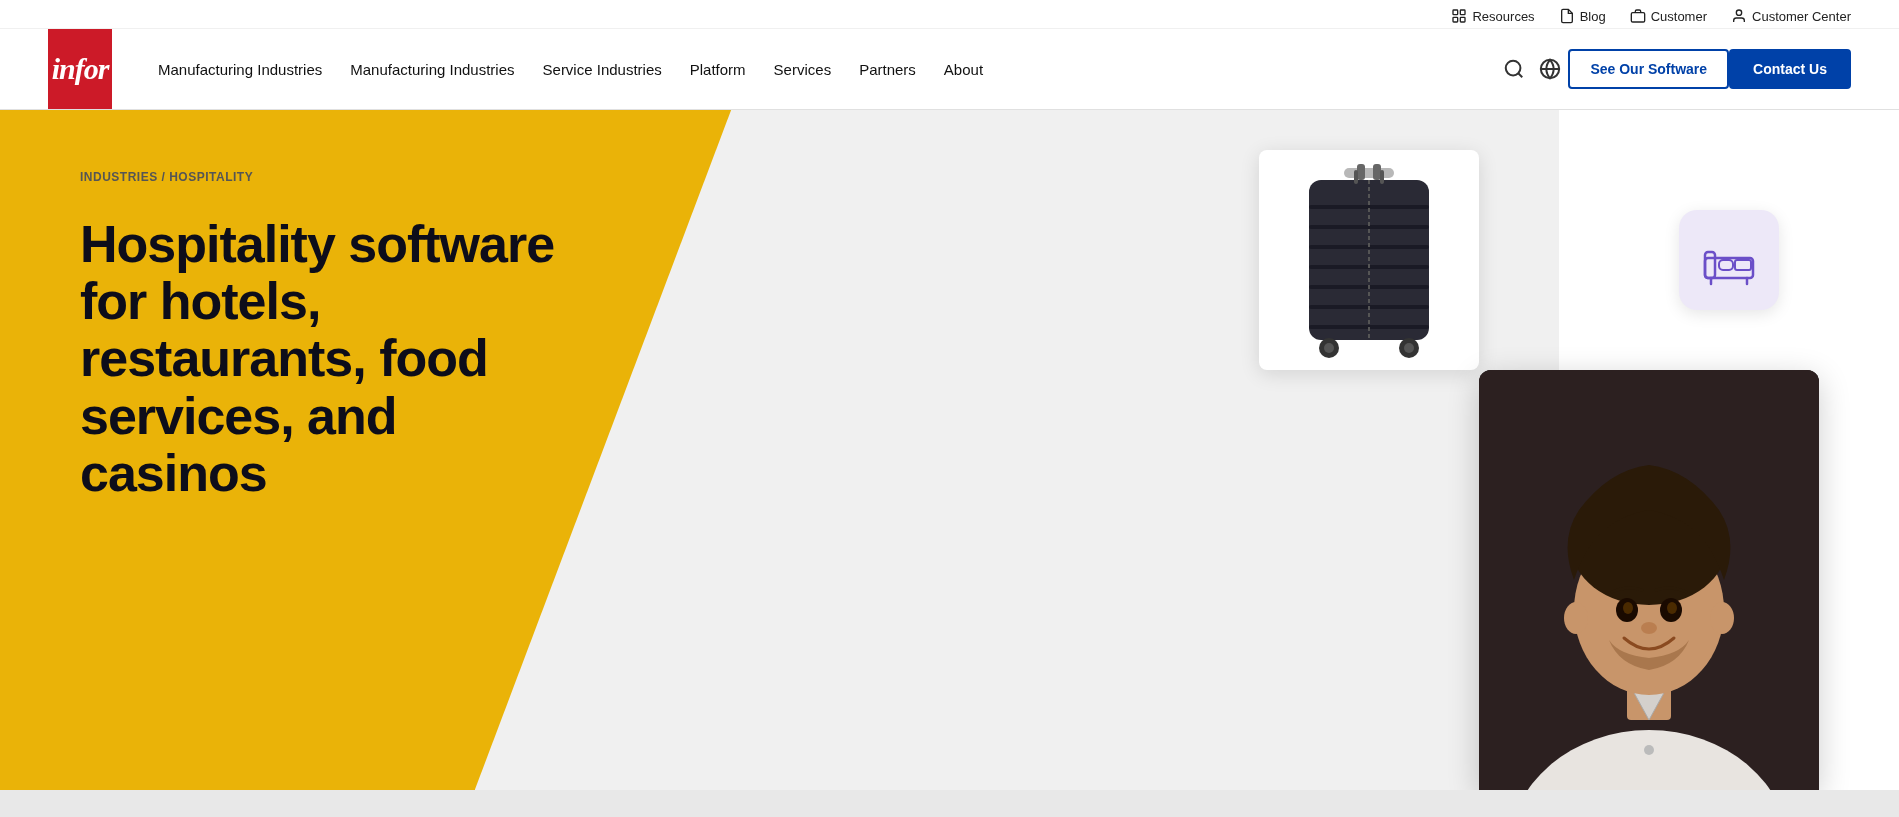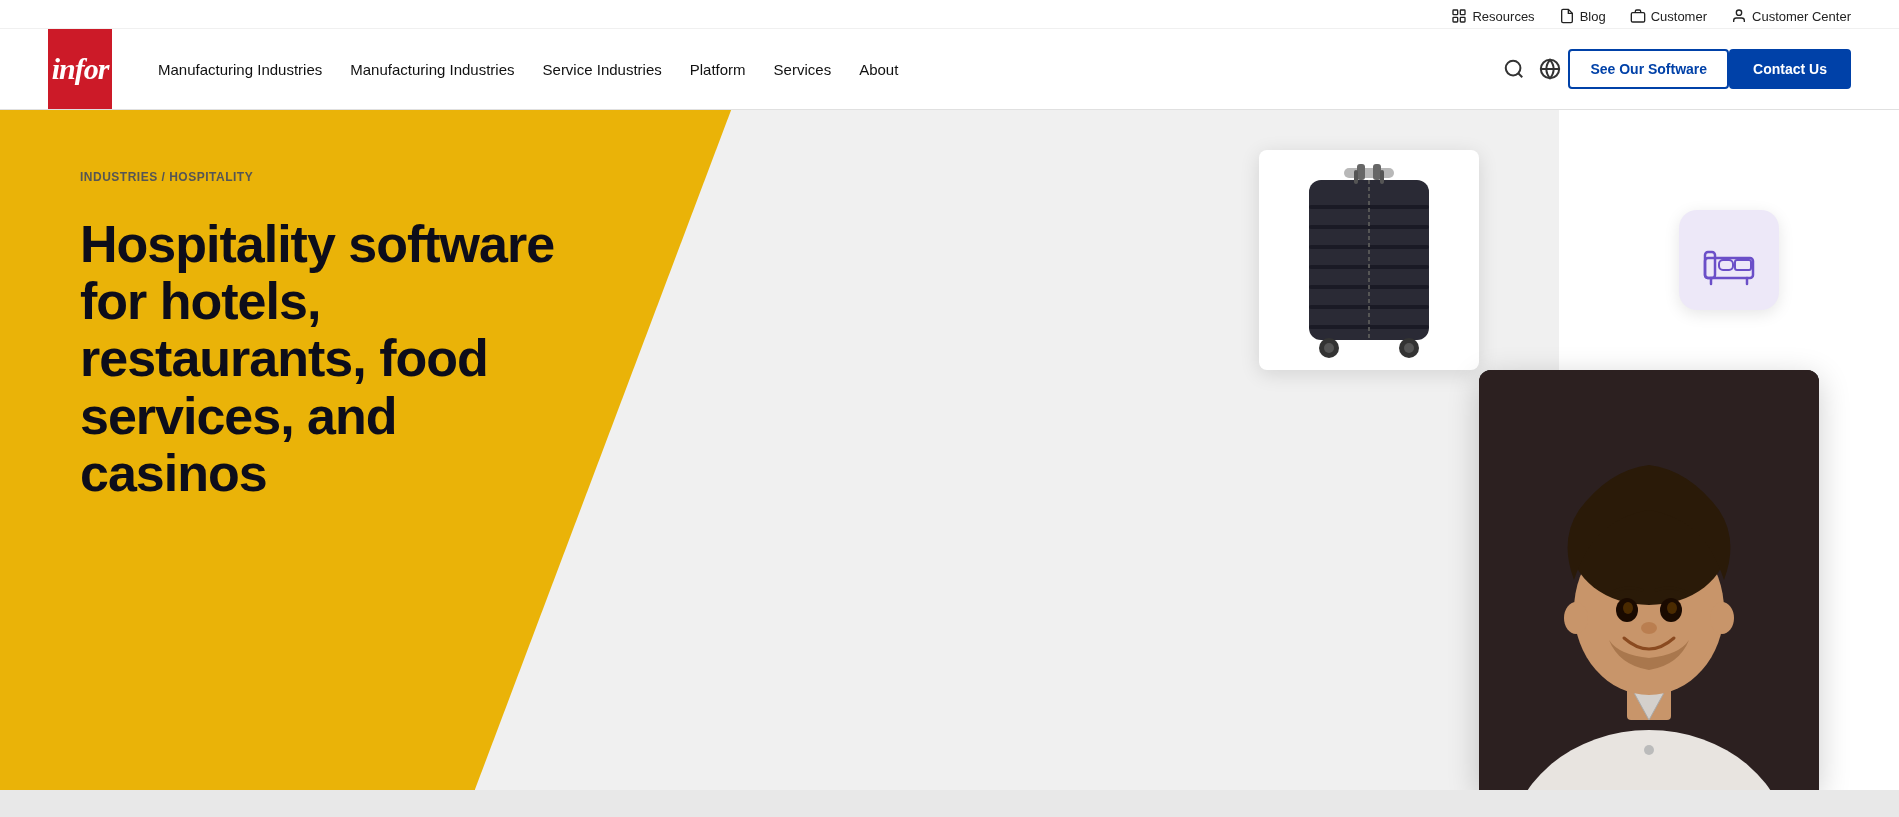--- a/index.html
+++ b/index.html
@@ -328,20 +328,23 @@
         <span>Manufacturing Industries</span>
       </a>
       <a class="nav-link">
         <span>Service Industries</span>
       </a>
       <a class="nav-link">
         <span>Platform</span>
       </a>
       <a class="nav-link">
         <span>Services</span>
+      </a>
+      <a class="nav-link">
+        <span>Partners</span>
       </a>
       <a class="nav-link">
         <span>About</span>
       </a>
     </div>
 
     <div class="nav-right">
       <button class="nav-icon-btn">
         <svg viewBox="0 0 24 24" fill="none" stroke="currentColor" stroke-width="2.2">
           <circle cx="11" cy="11" r="8"></circle>

